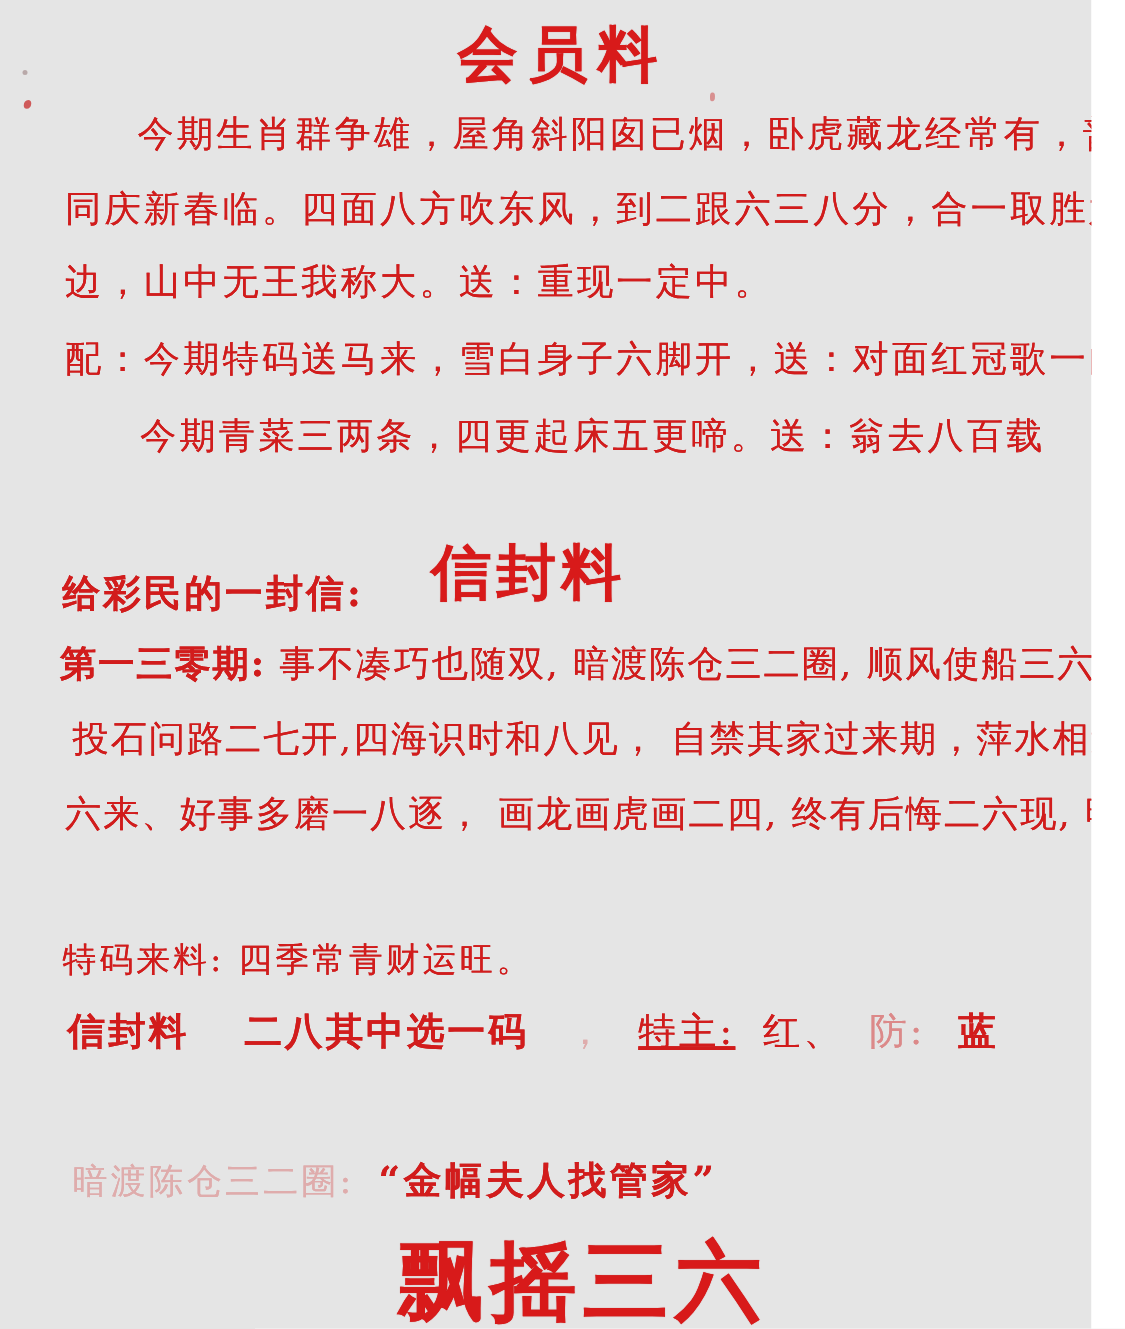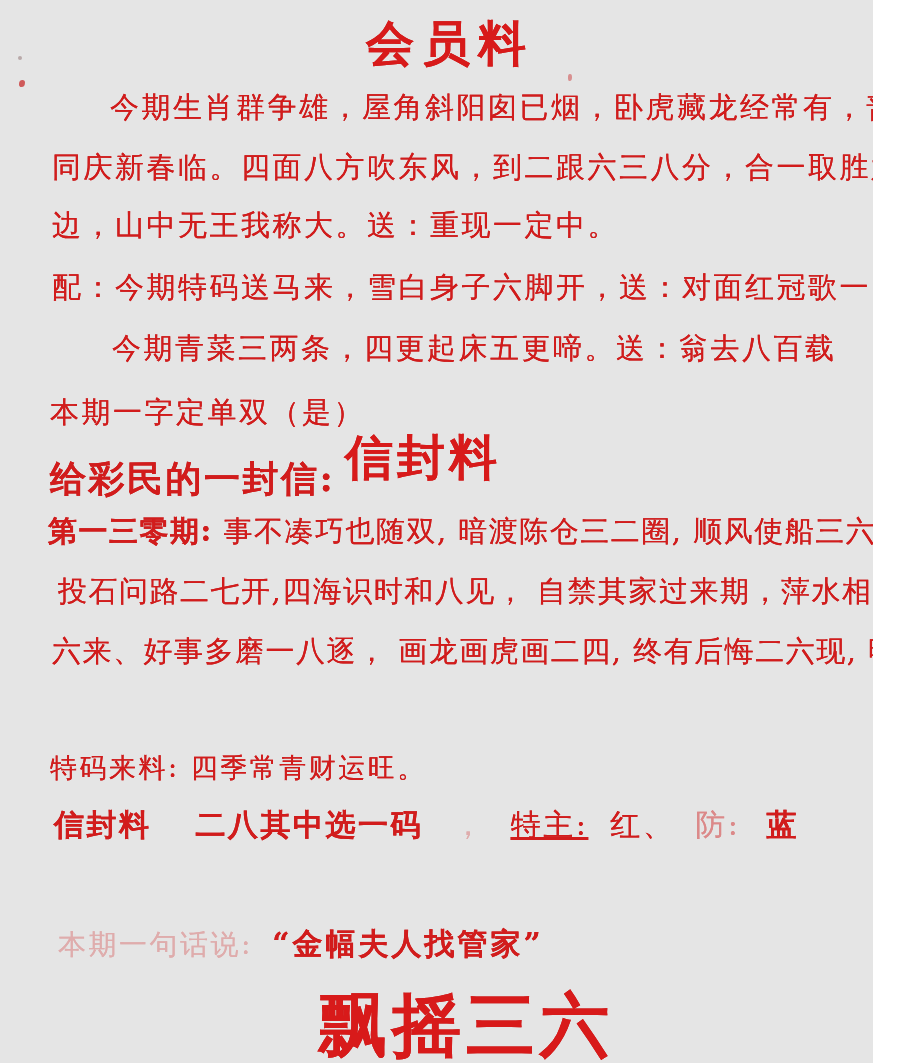--- a/index.html
+++ b/index.html
@@ -44,24 +44,23 @@
   <div class="speck" style="left:19px;top:80px;width:6px;height:7px;background:#cf5a5a;border-radius:60% 40% 60% 40%;"></div>
   <div class="speck" style="left:568px;top:74px;width:4px;height:7px;background:#d89090;border-radius:50% 50% 60% 40%;"></div>
 
   <div class="title" style="left:0;top:12px;width:900px;text-align:center;letter-spacing:8px;">会员料</div>
 
   <div class="line" style="left:110px;top:88px;">今期生肖群争雄，屋角斜阳囱已烟，卧虎藏龙经常有，普天</div>
   <div class="line" style="left:52px;top:148px;">同庆新春临。四面八方吹东风，到二跟六三八分，合一取胜六到</div>
   <div class="line" style="left:52px;top:206px;">边，山中无王我称大。送：重现一定中。</div>
   <div class="line" style="left:52px;top:268px;">配：今期特码送马来，雪白身子六脚开，送：对面红冠歌一曲。</div>
   <div class="line" style="left:112px;top:329px;">今期青菜三两条，四更起床五更啼。送：翁去八百载</div>
-  <div class="line" style="left:50px;top:393px;">本期一字定单双（是）</div>
 
   <div class="title" style="left:345px;top:426px;">信封料</div>
-  <div class="line bold" style="left:50px;top:455px;font-size:36px;">给彩民的一封信:</div>
+  <div class="line bold" style="left:50px;top:455px;font-size:30px;">给彩民的一封信:</div>
 
   <div class="line" style="left:48px;top:512px;letter-spacing:1.5px;">
     <span class="bold">第一三零期:</span>
     <span>事不凑巧也随双, 暗渡陈仓三二圈, 顺风使船三六县,</span>
   </div>
   <div class="line" style="left:58px;top:572px;letter-spacing:1.5px;">投石问路二七开,四海识时和八见， 自禁其家过来期，萍水相逢一</div>
   <div class="line" style="left:52px;top:632px;letter-spacing:1.5px;">六来、好事多磨一八逐， 画龙画虎画二四, 终有后悔二六现, 明修</div>
   <div class="line" style="left:50px;top:750px;font-size:27px;">特码来料: 四季常青财运旺。</div>
 
   <div class="line" style="left:54px;top:805px;font-size:30px;">
@@ -69,19 +68,19 @@
     <span class="seg bold" style="margin-left:32px;">二八其中选一码</span>
     <span class="seg faded" style="margin-left:18px;">，</span>
     <span class="seg" style="margin-left:13px;text-decoration:underline;">特主:</span>
     <span class="seg" style="margin-left:10px;">红、</span>
     <span class="seg halffaded" style="margin-left:8px;">防:</span>
     <span class="seg bold" style="margin-left:14px;">蓝</span>
   </div>
 
 
   <div class="line" style="left:58px;top:924px;font-size:28px;">
-    <span class="faded">本期一句话说:</span>
+    <span class="faded">暗渡陈仓三二圈:</span>
     <span class="bold" style="margin-left:8px;font-size:30px;letter-spacing:3px;">“金幅夫人找管家”</span>
   </div>
 
   <div class="title" style="left:318px;top:980px;font-size:69px;letter-spacing:5px;">飘摇三六</div>
 
 </div>
 
 </body></html>

